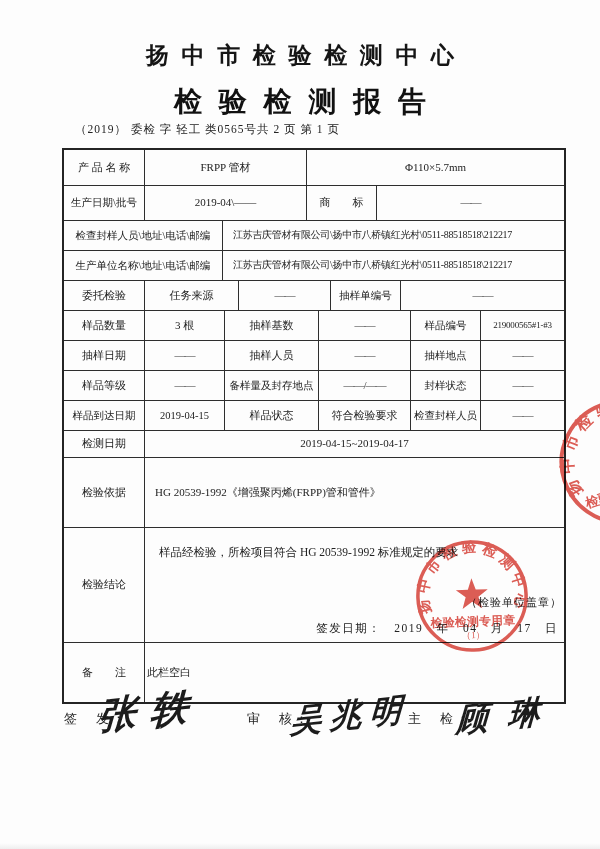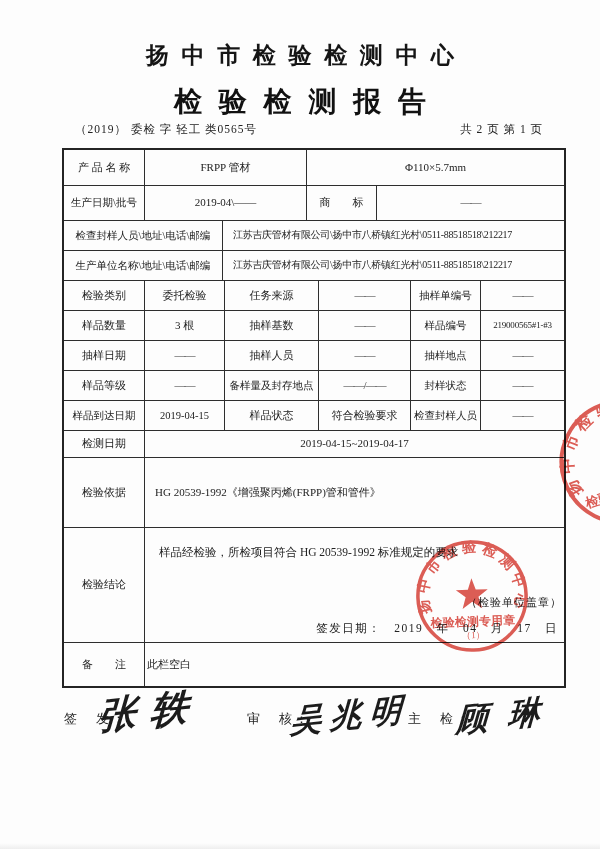--- a/index.html
+++ b/index.html
@@ -19,21 +19,21 @@
     text-align:center; font-size:23px; font-weight:700;
     letter-spacing:0.55em; text-indent:0.55em; color:#151515;
   }
   .report-title {
     position:absolute; top:83px; left:0; width:100%;
     text-align:center; font-size:28px; font-weight:700;
     letter-spacing:0.6em; text-indent:0.6em; color:#111;
   }
   .meta-row {
     position:absolute; top:122px; left:75px; right:57px;
-    display:flex; justify-content:space-between;
+    display:flex; 
     font-size:11.5px; letter-spacing:1px; color:#222;
   }
   
   .tbl {
     position:absolute; left:62px; top:148px; width:504px;
     border:2px solid #242424; background:transparent;
   }
   .row { display:flex; border-top:1px solid #2e2e2e; }
   .row:first-child { border-top:none;justify-content:space-between; }
   .cell {
@@ -42,21 +42,21 @@
     font-size:11px; line-height:1.25; padding:1px 2px; color:#222;
     overflow:hidden;
   }
   .cell:first-child { border-left:none; }
   .left  { justify-content:flex-start; text-align:right; padding-left:10px; }
   .small { font-size:10.5px; }
   .tiny  { font-size:9px; letter-spacing:-0.2px; }
   .addr  { font-size:10px; letter-spacing:-0.3px; }
   .dash  { color:#3a3a3a; letter-spacing:-1px; }
   .h35{height:35px;} .h30{height:30px;} .h27{height:27px;}
-  .h70{height:70px;} .h115{height:115px;} .h44{height:44px;}
+  .h70{height:70px;} .h115{height:115px;} .h44{height:60px;}
   .w80{flex:0 0 80px;} .w162{flex:0 0 162px;} .w70{flex:0 0 70px;}
   .w158{flex:0 0 158px;} .w94{flex:0 0 94px;} .w92{flex:0 0 92px;} .grow{flex:1 1 auto;}
   .concl { position:relative; align-items:flex-start; justify-content:flex-start; }
   .concl-text { margin:16px 0 0 12px; font-size:11.5px; text-align:left; }
   .seal-note {
     position:absolute; right:2px; bottom:32px; font-size:11px; letter-spacing:1px; color:#222;
   }
   .issue-date {
     position:absolute; right:6px; bottom:7px; font-size:11.5px;
     word-spacing:9px; letter-spacing:1.5px; color:#222;
@@ -113,21 +113,20 @@
       <div class="cell w158 small">检查封样人员\地址\电话\邮编</div>
       <div class="cell grow addr left">江苏吉庆管材有限公司\扬中市八桥镇红光村\0511-88518518\212217</div>
     </div>
 
     <div class="row h30">
       <div class="cell w158 small">生产单位名称\地址\电话\邮编</div>
       <div class="cell grow addr left">江苏吉庆管材有限公司\扬中市八桥镇红光村\0511-88518518\212217</div>
     </div>
 
     <div class="row h30">
-      <div class="cell w80">检验类别</div>
       <div class="cell w80">委托检验</div>
       <div class="cell w94">任务来源</div>
       <div class="cell w92 dash">——</div>
       <div class="cell w70 small">抽样单编号</div>
       <div class="cell grow dash">——</div>
     </div>
 
     <div class="row h30">
       <div class="cell w80">样品数量</div>
       <div class="cell w80">3 根</div>

